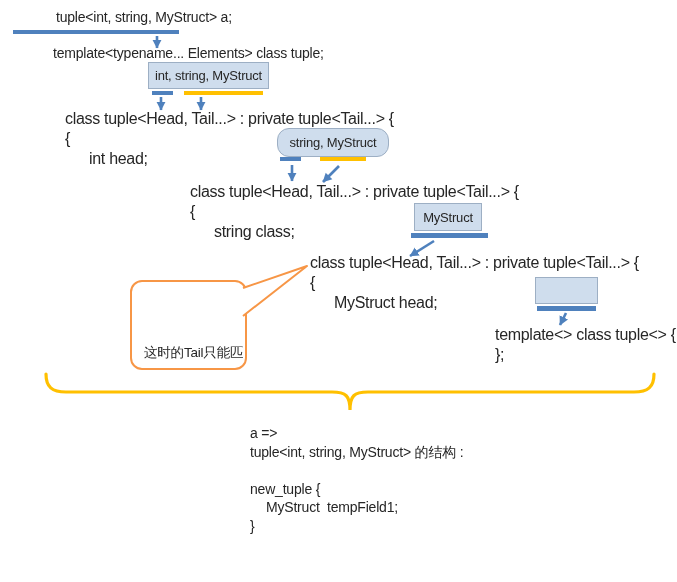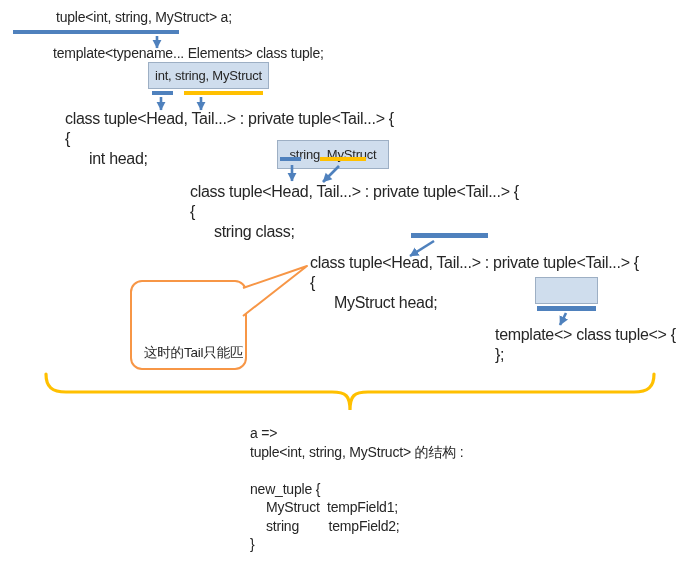--- a/index.html
+++ b/index.html
@@ -45,21 +45,21 @@
 
   #top-line1{left:8px;top:9px;}
   #u1{left:13px;top:30px;width:166px;}
   #top-line2{left:5px;top:45px;}
 
   #box1{left:148px;top:62px;width:119px;height:25px;}
   #u2{left:152px;top:91px;width:21px;}
   #u3{left:184px;top:91px;width:79px;}
   #block1{left:65px;top:109px;}
 
-  #box2{left:277px;top:140px;width:110px;height:27px;}
+  #box2{left:277px;top:128px;width:110px;height:27px;border-radius:12px;}
   #u4{left:280px;top:157px;width:21px;}
   #u5{left:320px;top:157px;width:46px;}
   #block2{left:190px;top:182px;}
 
   #box3{left:414px;top:203px;width:66px;height:26px;}
   #u6{left:411px;top:233px;width:77px;height:5px;}
   #block3{left:310px;top:253px;}
 
   #box4{left:535px;top:277px;width:61px;height:25px;}
   #u7{left:537px;top:306px;width:59px;height:5px;}
@@ -91,20 +91,23 @@
   </div>
   <div class="bar blue" id="u4"></div>
   <div class="bar gold" id="u5"></div>
 
   <div class="code" id="block2">
     <div class="cl">class tuple&lt;Head, Tail...&gt; : private tuple&lt;Tail...&gt; {</div>
     <div class="cl">{</div>
     <div class="cl ind">string class;</div>
   </div>
 
+  <div class="pbox" id="box3">
+    <span>MyStruct</span>
+  </div>
   <div class="bar blue" id="u6"></div>
 
   <div class="code" id="block3">
     <div class="cl">class tuple&lt;Head, Tail...&gt; : private tuple&lt;Tail...&gt; {</div>
     <div class="cl">{</div>
     <div class="cl ind">MyStruct head;</div>
   </div>
 
   <div class="pbox" id="box4">
     <span></span>
@@ -118,21 +121,20 @@
 
   <div class="bubble">
     <div>这时的Tail只能匹</div>
   </div>
 
   <div id="summary">
     <div class="sl">a =&gt;</div>
     <div class="sl">tuple&lt;int, string, MyStruct&gt; 的结构 :</div>
     <div class="sl gap">new_tuple {</div>
     <div class="sl fld">MyStruct  tempField1;</div>
-    <div class="sl fld">string        tempField2;</div>
     <div class="sl">}</div>
   </div>
 
   <svg class="overlay" width="677" height="582" viewBox="0 0 677 582">
     <defs>
       <marker id="ah" markerUnits="userSpaceOnUse" markerWidth="12" markerHeight="12" refX="8.5" refY="5.5" orient="auto">
         <path d="M0,0.8 L9,5.5 L0,10.2 Z"></path>
       </marker>
     </defs>
     <line class="arr" x1="157" y1="36" x2="157" y2="48"></line>

